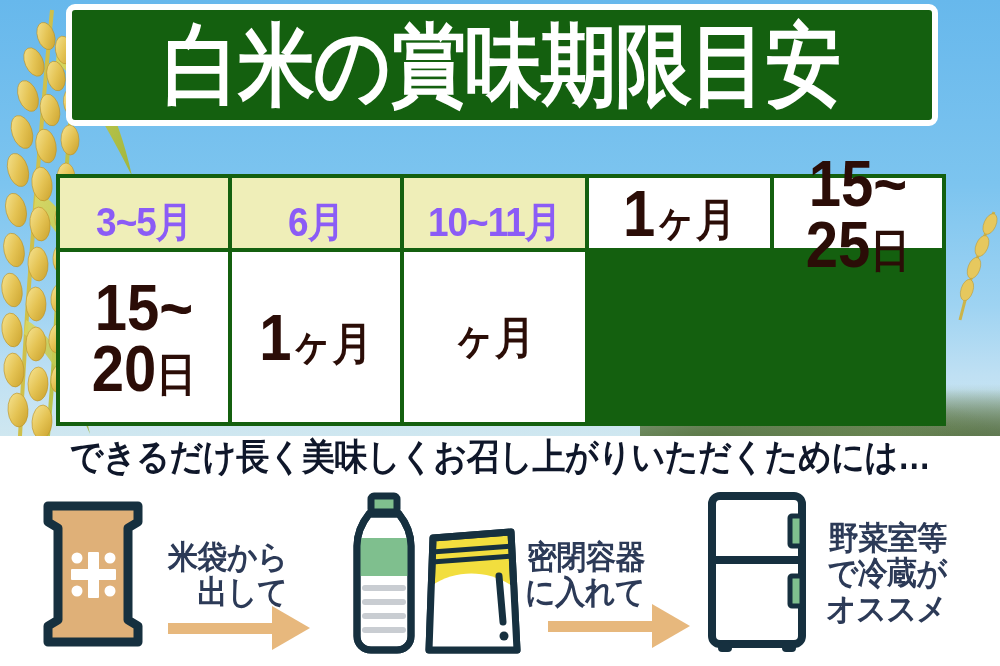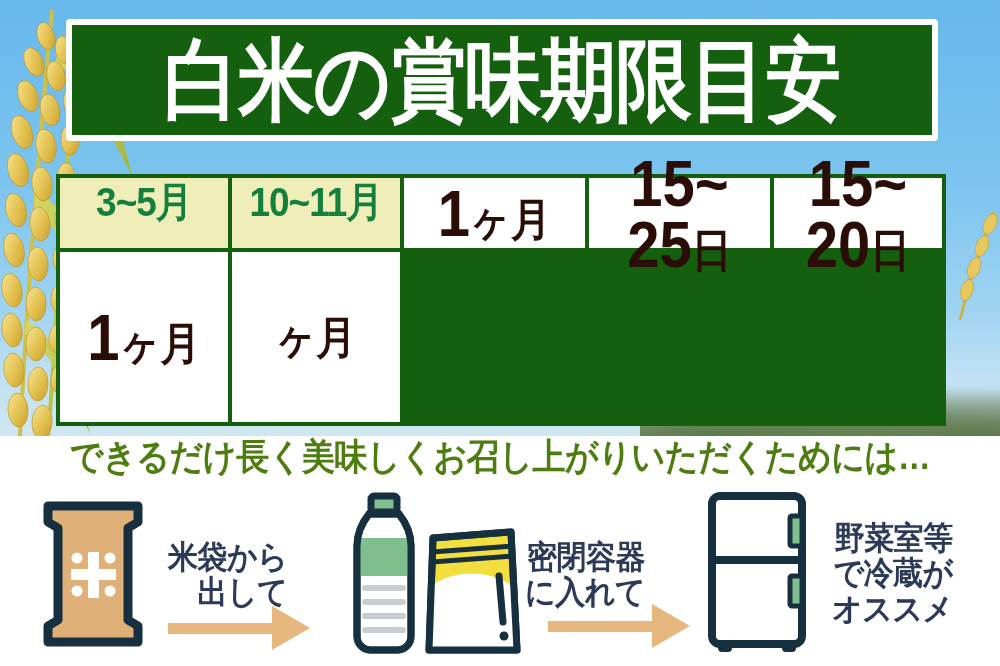--- a/index.html
+++ b/index.html
@@ -55,25 +55,25 @@
   .rice-photo-right {
     position: absolute;
     right: 0; top: 210px;
     width: 110px; height: 130px;
     overflow: hidden;
   }
 
   
   .title-banner {
     position: absolute;
-    left: 66px; top: 19px;
+    left: 66px; top: 4px;
     width: 872px; height: 122px;
     background: #14600f;
     border: 6px solid #ffffff;
-    border-radius: 4px;
+    border-radius: 9px;
     box-sizing: border-box;
     display: flex;
     align-items: center;
     justify-content: center;
   }
   .title-text {
     color: #ffffff;
     font-size: 76px;
     line-height: 1;
     font-weight: 700;
@@ -91,23 +91,23 @@
     border: 4px solid #14600f;
     box-sizing: border-box;
     display: grid;
     grid-template-columns: 1.02fr 1.02fr 1.10fr 1.10fr 1.02fr;
     grid-template-rows: 70px 1fr;
     gap: 4px;
   }
   .th {
     background: #efeeb8;
     display: flex;
-    align-items: flex-start;
+    align-items: flex-end;
     justify-content: center;
-    color: #15803d;
+    color: #8b5cf6;
     font-size: 37px;
     font-weight: 700;
     letter-spacing: -1px;
     white-space: nowrap;
     transform: none;
   }
   .th span { transform: scaleY(1.12); display:inline-block; }
   .td {
     background: #ffffff;
     display: flex;
@@ -124,21 +124,21 @@
   .td .small { font-size: 40px; display:inline-block; transform: scaleY(1.13); }
   .td .stack { display: flex; flex-direction: column; align-items: center; gap: 2px; }
   .td .line  { display: flex; align-items: baseline; justify-content: center; }
 
   
   .subtitle {
     position: absolute;
     left: 0; top: 435px;
     width: 1000px;
     text-align: center;
-    color: #4d7c0f;
+    color: #0f172a;
     font-size: 33px;
     font-weight: 700;
     letter-spacing: -0.5px;
     white-space: nowrap;
   }
   .subtitle span { display:inline-block; transform: scaleY(1.1); }
 
   
   .steps {
     position: absolute;
@@ -258,20 +258,23 @@
   <div class="title-banner">
     <div class="title-text">白米の賞味期限目安</div>
   </div>
 
   <div class="table-wrap">
 
     <div class="th">
         <span>3~5月</span>
       </div>
     <div class="th">
+        <span>6月</span>
+      </div>
+    <div class="th">
         <span>10~11月</span>
       </div>
 
     <div class="td">
       <div class="stack">
         <div class="line">
           <span class="big">1</span>
           <span class="small">ヶ月</span>
         </div>
       </div>
@@ -397,21 +400,21 @@
       <div>
         <svg width="110" height="166" viewBox="0 0 110 166" aria-hidden="true">
           <rect x="10" y="6" width="90" height="148" rx="8" fill="#ffffff" stroke="#16303f" stroke-width="8"></rect>
           <line x1="10" y1="70" x2="100" y2="70" stroke="#16303f" stroke-width="8"></line>
           <rect x="88" y="26" width="12" height="30" rx="2" fill="#7fbf8e" stroke="#16303f" stroke-width="5"></rect>
           <rect x="88" y="86" width="12" height="30" rx="2" fill="#7fbf8e" stroke="#16303f" stroke-width="5"></rect>
           <rect x="16" y="152" width="14" height="10" rx="4" fill="#16303f"></rect>
           <rect x="80" y="152" width="14" height="10" rx="4" fill="#16303f"></rect>
         </svg>
       </div>
-      <div style="margin-left:20px;">
+      <div style="margin-left:14px;">
         <div class="step-text">
           <span>野菜室等</span><br>
           <span>で冷蔵が</span><br>
           <span>オススメ</span>
         </div>
       </div>
     </div>
 
   </div>
 </div>

